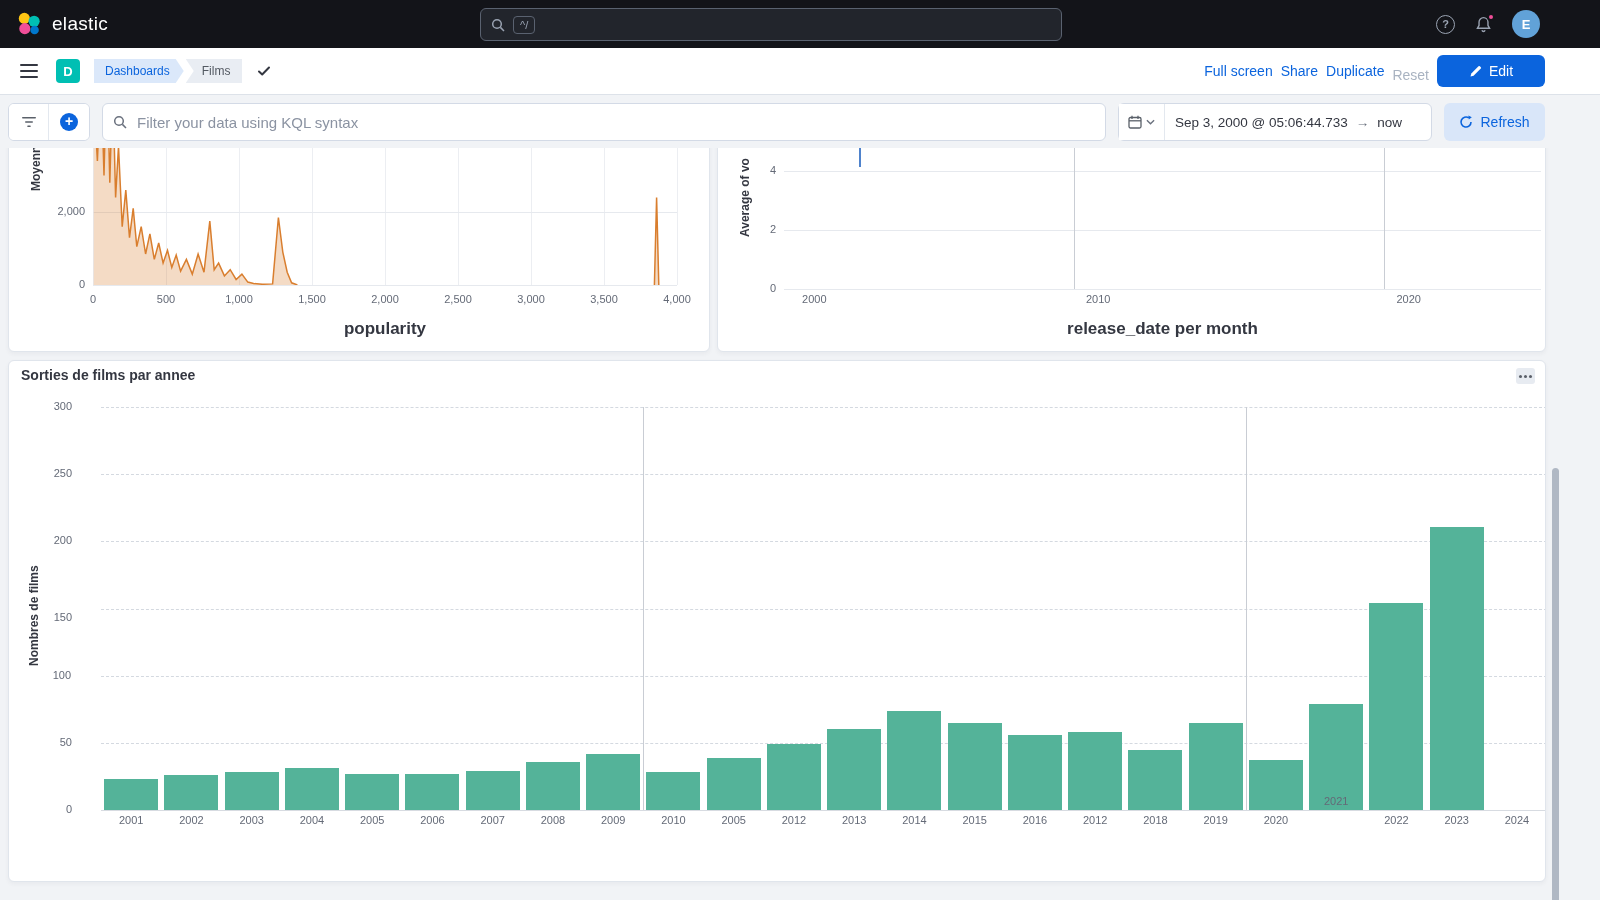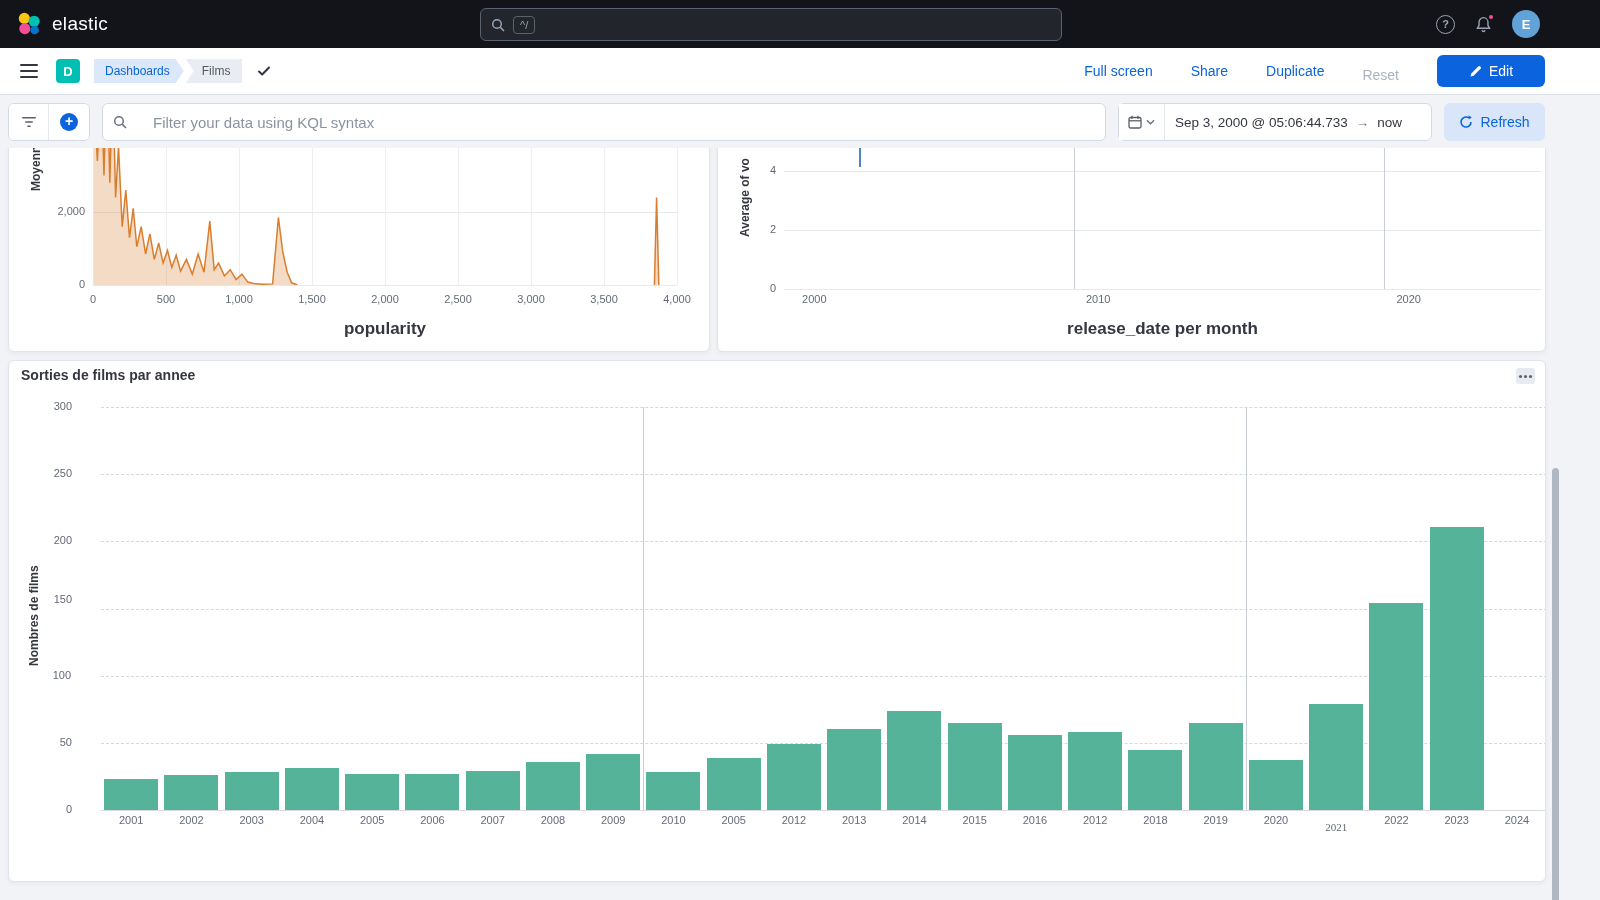--- a/index.html
+++ b/index.html
@@ -28,35 +28,35 @@
     padding:0 55px 0 16px;gap:14px;}
   .menu-btn{background:none;border:none;padding:4px;display:flex;cursor:pointer;}
   .app-badge{width:24px;height:24px;border-radius:4px;background:#00bfb3;color:#fff;font-size:13px;font-weight:700;
     display:flex;align-items:center;justify-content:center;}
   .breadcrumbs{display:flex;align-items:center;}
   .crumb{height:24px;line-height:24px;font-size:12px;}
   .crumb.first{background:#dbe8fa;color:#0b64dd;padding:0 14px 0 11px;
     clip-path:polygon(0 0,calc(100% - 8px) 0,100% 50%,calc(100% - 8px) 100%,0 100%);cursor:pointer;}
   .crumb.last{background:#e9edf3;color:#535962;padding:0 12px 0 16px;margin-left:2px;
     clip-path:polygon(0 0,100% 0,100% 100%,0 100%,8px 50%);}
-  .nav-actions{margin-left:auto;display:flex;align-items:center;gap:38px;}
+  .nav-actions{margin-left:auto;display:flex;align-items:center;gap:8px;}
   .nav-link{color:#0b64dd;font-size:14px;font-weight:500;text-decoration:none;cursor:pointer;}
   .nav-link.disabled{color:#a9b3c1;cursor:default;margin-top:7px;}
   .edit-btn{display:flex;align-items:center;justify-content:center;gap:7px;background:#0b64dd;color:#fff;border:none;
     border-radius:6px;height:32px;min-width:108px;padding:0 16px;font-size:14px;font-weight:500;cursor:pointer;}
 
   
   .filter-bar{height:53px;background:#f1f3f6;display:flex;align-items:center;padding:8px 55px 7px 8px;gap:12px;}
   .filter-group{display:flex;height:38px;background:#fff;border:1px solid #d3dae6;border-radius:6px;overflow:hidden;}
   .fg-btn{width:40px;border:none;background:#fff;display:flex;align-items:center;justify-content:center;cursor:pointer;}
   .fg-btn.first{border-right:1px solid #e3e8ef;}
   .plus-circle{width:18px;height:18px;border-radius:50%;background:#0b64dd;color:#fff;font-size:14px;line-height:17px;
     text-align:center;font-weight:700;}
   .kql-box{flex:1;height:38px;background:#fff;border:1px solid #d3dae6;border-radius:6px;display:flex;align-items:center;
-    padding:0 10px;gap:24px;}
+    padding:0 10px;gap:8px;}
   .kql-box input{flex:1;border:none;outline:none;font-size:15px;color:#343741;background:transparent;}
   .kql-box input::placeholder{color:#8b93a2;}
   .date-picker{width:314px;height:38px;background:#fff;border:1px solid #d3dae6;border-radius:6px;display:flex;align-items:center;}
   .cal-btn{width:46px;height:100%;border:none;background:#fff;border-right:1px solid #e3e8ef;display:flex;
     align-items:center;justify-content:center;gap:4px;cursor:pointer;}
   .date-text{flex:1;display:flex;align-items:center;gap:8px;padding:0 10px;font-size:13.5px;white-space:nowrap;}
   .date-start,.date-end{color:#343741;cursor:pointer;}
   .date-arrow{color:#69707d;}
   .refresh-btn{width:101px;height:38px;border:none;border-radius:6px;background:#d9e6f9;color:#0b64dd;font-size:14px;
     font-weight:500;display:flex;align-items:center;justify-content:center;gap:7px;cursor:pointer;}
@@ -258,21 +258,21 @@
       <span class="opt-dots"></span>
     </div>
     <div class="yrot" style="left:18px;top:190px;height:115px;">Nombres de films</div>
   <div class="hgrid base" style="left: 92px; top: 449px; width: 1446px;"></div>
       <div class="ytick" style="left: 27px; top: 442px; width: 36px;">0</div>
       <div class="hgrid dashed" style="left: 92px; top: 381.8px; width: 1446px;"></div>
       <div class="ytick" style="left: 27px; top: 374.8px; width: 36px;">50</div>
       <div class="hgrid dashed" style="left: 92px; top: 314.7px; width: 1446px;"></div>
       <div class="ytick" style="left: 26px; top: 307.7px; width: 36px;">100</div>
       <div class="hgrid dashed" style="left: 92px; top: 247.5px; width: 1446px;"></div>
-      <div class="ytick" style="left: 27px; top: 232px; width: 36px;">150</div>
+      <div class="ytick" style="left: 27px; top: 250px; width: 36px;">150</div>
       <div class="hgrid dashed" style="left: 92px; top: 180.3px; width: 1446px;"></div>
       <div class="ytick" style="left: 27px; top: 173.3px; width: 36px;">200</div>
       <div class="hgrid dashed" style="left: 92px; top: 113.2px; width: 1446px;"></div>
       <div class="ytick" style="left: 27px; top: 106.2px; width: 36px;">250</div>
       <div class="hgrid dashed" style="left: 92px; top: 46px; width: 1446px;"></div>
       <div class="ytick" style="left: 27px; top: 39px; width: 36px;">300</div>
       <div class="vgrid dark" style="left: 634.3px; top: 46px; height: 403px;"></div>
       <div class="vgrid dark" style="left: 1236.8px; top: 46px; height: 403px;"></div>
       <div class="bar" style="left: 95px; top: 418.1px; width: 54.2px; height: 30.9px; background: rgb(84, 179, 153);"></div>
       <div class="xtick" style="left: 92px; top: 453px; width: 60.3px;">2001</div>
@@ -308,21 +308,21 @@
       <div class="xtick" style="left: 995.8px; top: 453px; width: 60.3px;">2016</div>
       <div class="bar" style="left: 1059px; top: 371.1px; width: 54.2px; height: 77.9px; background: rgb(84, 179, 153);"></div>
       <div class="xtick" style="left: 1056px; top: 453px; width: 60.3px;">2012</div>
       <div class="bar" style="left: 1119.3px; top: 388.6px; width: 54.2px; height: 60.4px; background: rgb(84, 179, 153);"></div>
       <div class="xtick" style="left: 1116.3px; top: 453px; width: 60.3px;">2018</div>
       <div class="bar" style="left: 1179.5px; top: 361.7px; width: 54.2px; height: 87.3px; background: rgb(84, 179, 153);"></div>
       <div class="xtick" style="left: 1176.5px; top: 453px; width: 60.3px;">2019</div>
       <div class="bar" style="left: 1239.8px; top: 399.3px; width: 54.2px; height: 49.7px; background: rgb(84, 179, 153);"></div>
       <div class="xtick" style="left: 1236.8px; top: 453px; width: 60.3px;">2020</div>
       <div class="bar" style="left: 1300px; top: 342.9px; width: 54.2px; height: 106.1px; background: rgb(84, 179, 153);"></div>
-      <div class="xtick" style="left: 1297px; top: 460px; width: 60.3px; font-family: Liberation Serif, serif;">2021</div>
+      <div class="xtick" style="left: 1297px; top: 434px; width: 60.3px;">2021</div>
       <div class="bar" style="left: 1360.3px; top: 242.1px; width: 54.2px; height: 206.9px; background: rgb(84, 179, 153);"></div>
       <div class="xtick" style="left: 1357.3px; top: 453px; width: 60.3px;">2022</div>
       <div class="bar" style="left: 1420.5px; top: 165.6px; width: 54.2px; height: 283.4px; background: rgb(84, 179, 153);"></div>
       <div class="xtick" style="left: 1417.5px; top: 453px; width: 60.3px;">2023</div>
       <div class="xtick" style="left: 1477.8px; top: 453px; width: 60.3px;">2024</div>
     </section>
 
   <div class="scroll-thumb"></div>
 </div>
 

